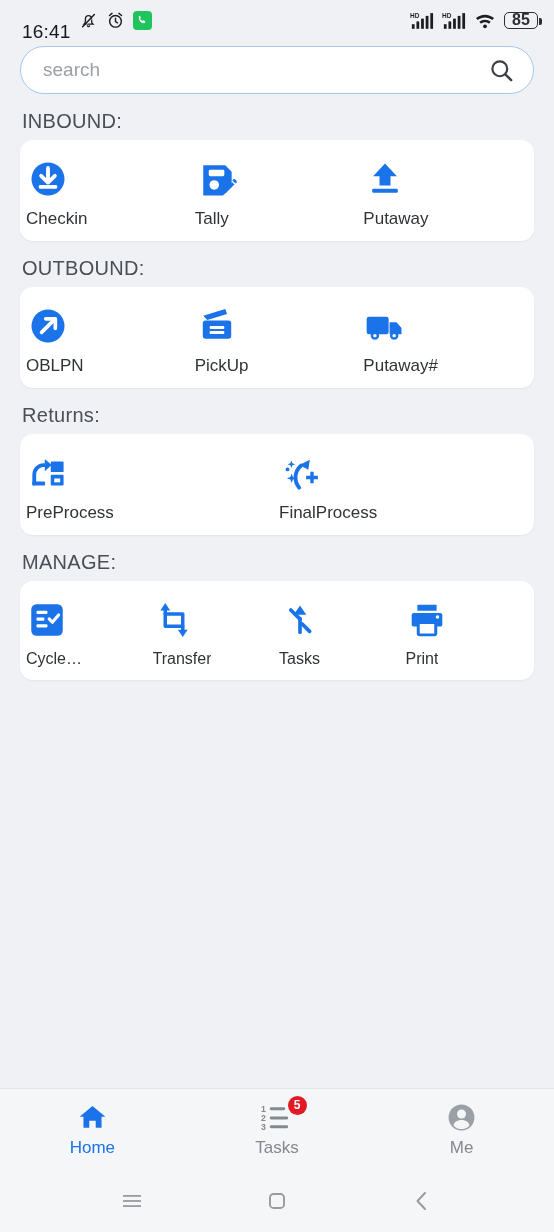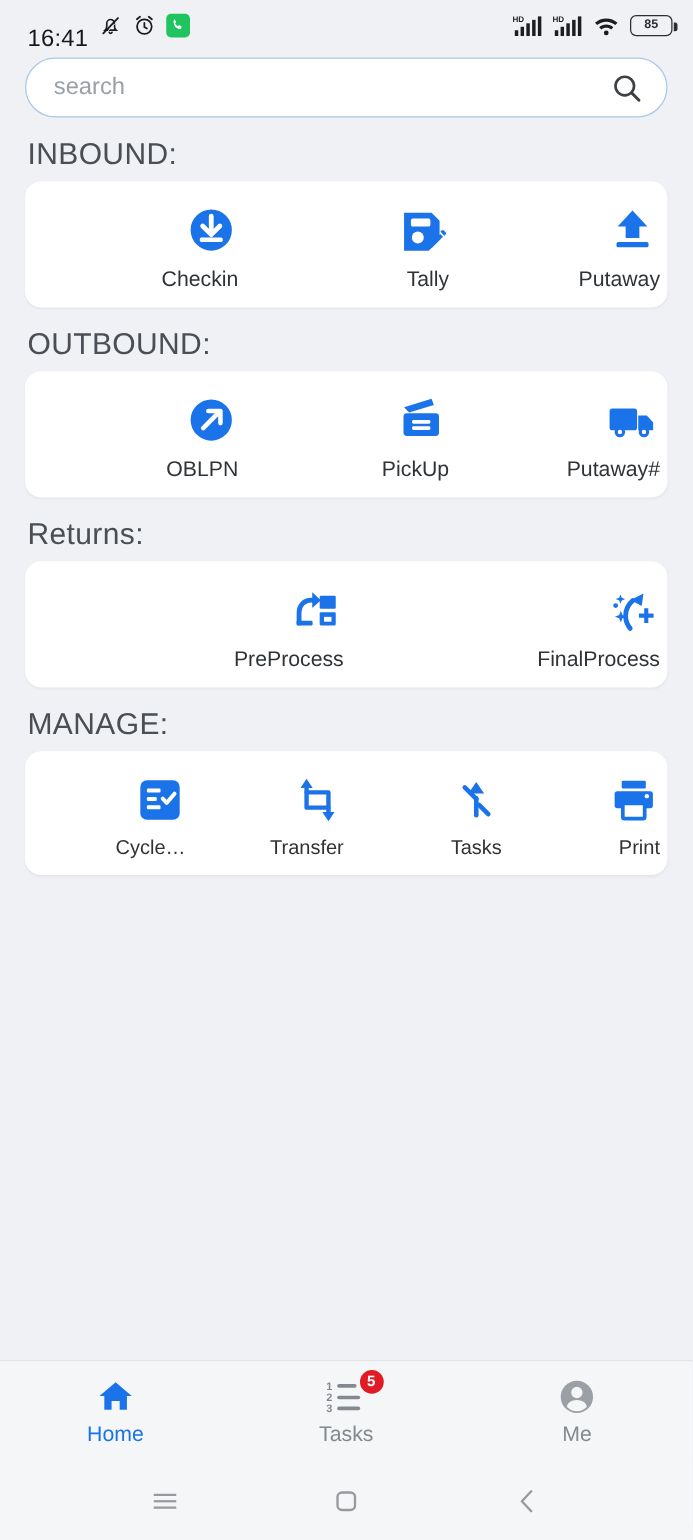--- a/index.html
+++ b/index.html
@@ -28,51 +28,51 @@
   }
   .batt {
     position:relative; width:34px; height:17px;
     border:1.6px solid #2b2e33; border-radius:5px;
     display:flex; align-items:center; justify-content:center;
   }
   .batt:after {
     content:""; position:absolute; right:-4.5px; top:5px;
     width:3px; height:7px; background:#2b2e33; border-radius:0 2px 2px 0;
   }
-  .batt span { font-size:10px; font-weight:700; color:#2b2e33; line-height:1; }
+  .batt span { font-size:16px; font-weight:700; color:#2b2e33; line-height:1; }
 
   
   .search-wrap { padding:6px 20px 0; flex:0 0 auto; }
   .search-box {
     height:48px; background:#fff;
     border:1.3px solid #a8c7ea; border-radius:26px;
     display:flex; align-items:center; padding:0 18px 0 22px; gap:10px;
   }
   .search-input {
     flex:1; border:none; outline:none; background:transparent;
     font-family:"Liberation Sans", sans-serif;
     font-size:19px; color:#3c4043;
   }
   .search-input::placeholder { color:#9aa0a6; }
 
   
   .content { flex:1 1 auto; overflow:hidden; padding:0 20px; }
   .sec-title {
-    font-size:24px; color:#4a4f55; letter-spacing:.3px;
+    font-size:20px; color:#4a4f55; letter-spacing:.3px;
     margin:16px 0 7px 2px; font-weight:400;
   }
   .card {
     background:#fff; border-radius:13px;
     padding:14px 4px 12px;
     box-shadow:0 1px 2px rgba(30,40,60,.055);
   }
   .grid { display:flex; align-items:flex-start; }
   .tile {
     flex:1 1 0; min-width:0;
-    display:flex; flex-direction:column; align-items:flex-end; gap:7px;
+    display:flex; flex-direction:column; align-items:flex-start; gap:7px;
     padding:2px 2px 0; cursor:pointer;
   }
   .tile .glyph { height:46px; display:flex; align-items:center; justify-content:center; }
   .tile .lbl {
     font-size:17px; color:#2f3336; max-width:100%;
     white-space:nowrap; overflow:hidden; text-overflow:ellipsis; text-align:center;
   }
   .grid.cols5 .tile .lbl { font-size:16px; }
   .grid.cols2 .tile { flex:0 0 50%; }
 

